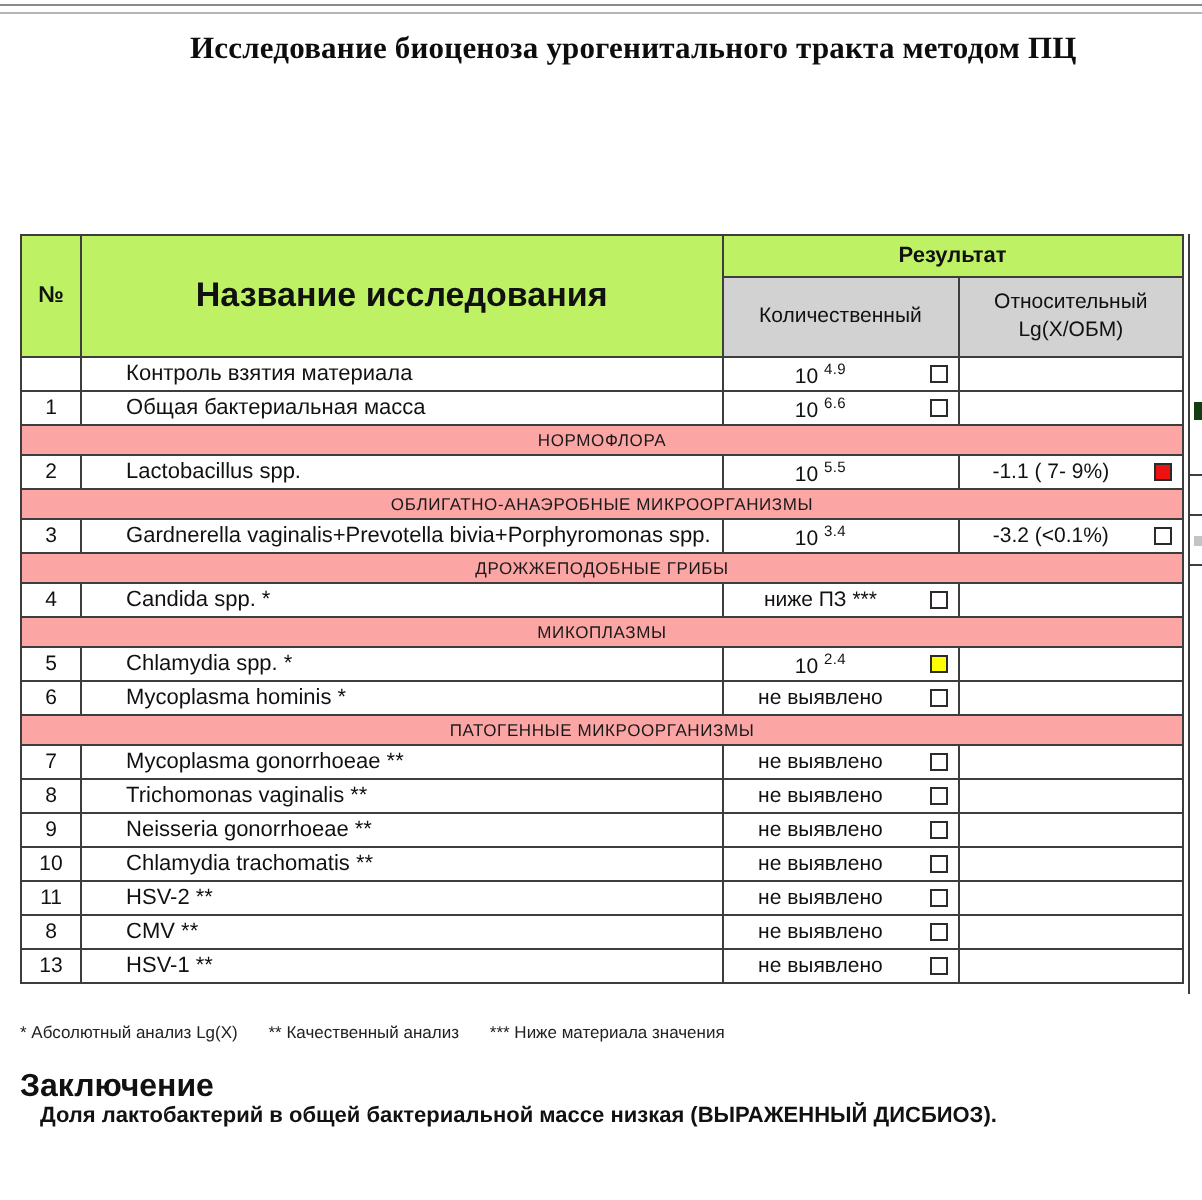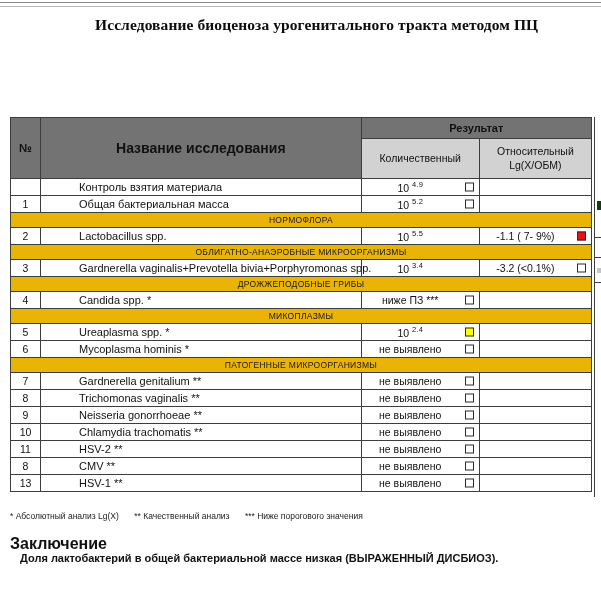--- a/index.html
+++ b/index.html
@@ -60,49 +60,49 @@
     padding: 0;
     vertical-align: middle;
   }
 
   .col-num      { width: 30px; }
   .col-name     { width: 320px; }
   .col-quant    { width: 118px; }
   .col-rel      { width: 112px; }
 
   th.hdr {
-    background: #737373;
+    background: #bef264;
     font-weight: bold;
     font-size: 11px;
     text-align: center;
     color: #111;
   }
   th.hdr-sub {
     background: #d2d2d2;
     font-weight: normal;
     font-size: 10.5px;
     text-align: center;
     color: #111;
     line-height: 1.25;
     padding: 3px 2px;
   }
   th.hdr-res { height: 20px; }
   th.hdr-num { height: 60px; font-size: 11.5px; }
-  th.hdr-name { height: 60px; font-size: 14px; }
+  th.hdr-name { height: 60px; font-size: 17px; }
 
   tr.data-row { height: 17px; }
 
   td.num-cell {
     text-align: center;
     font-size: 10.5px;
     color: #111;
   }
   td.name-cell {
     text-align: left;
-    padding-left: 38px;
+    padding-left: 22px;
     font-size: 11px;
     color: #111;
     white-space: nowrap;
   }
   td.quant-cell, td.rel-cell {
     position: relative;
     text-align: center;
     font-size: 10.5px;
     color: #111;
     padding-right: 20px;
@@ -110,21 +110,21 @@
   td.rel-cell.empty { padding-right: 0; }
 
   sup.exp {
     font-size: 7.5px;
     vertical-align: super;
     letter-spacing: 0.2px;
   }
 
   
   td.section-band {
-    background: #eab308;
+    background: #fca5a5;
     text-align: center;
     font-size: 8.5px;
     letter-spacing: 0.3px;
     height: 14px;
     color: #1a1a1a;
   }
 
   
   .marker {
     position: absolute;
@@ -228,21 +228,21 @@
   <tbody id="table-body">
       <tr class="data-row">
         <td class="num-cell"></td>
         <td class="name-cell">Контроль взятия материала</td>
         <td class="quant-cell">10 <sup class="exp">4.9</sup><span class="marker"></span></td>
         <td class="rel-cell empty"></td>
       </tr>
       <tr class="data-row">
         <td class="num-cell">1</td>
         <td class="name-cell">Общая бактериальная масса</td>
-        <td class="quant-cell">10 <sup class="exp">5.2</sup><span class="marker"></span></td>
+        <td class="quant-cell">10 <sup class="exp">6.6</sup><span class="marker"></span></td>
         <td class="rel-cell empty"></td>
       </tr>
       <tr>
         <td class="section-band" colspan="4">НОРМОФЛОРА</td>
       </tr>
       <tr class="data-row">
         <td class="num-cell">2</td>
         <td class="name-cell">Lactobacillus spp.</td>
         <td class="quant-cell">10 <sup class="exp">5.5</sup></td>
         <td class="rel-cell">-1.1 ( 7- 9%)<span class="marker red"></span></td>
@@ -263,36 +263,36 @@
         <td class="num-cell">4</td>
         <td class="name-cell">Candida spp. *</td>
         <td class="quant-cell">ниже ПЗ ***<span class="marker"></span></td>
         <td class="rel-cell empty"></td>
       </tr>
       <tr>
         <td class="section-band" colspan="4">МИКОПЛАЗМЫ</td>
       </tr>
       <tr class="data-row">
         <td class="num-cell">5</td>
-        <td class="name-cell">Ureaplasma spp. *</td>
+        <td class="name-cell">Chlamydia spp. *</td>
         <td class="quant-cell">10 <sup class="exp">2.4</sup><span class="marker yellow"></span></td>
         <td class="rel-cell empty"></td>
       </tr>
       <tr class="data-row">
         <td class="num-cell">6</td>
         <td class="name-cell">Mycoplasma hominis *</td>
         <td class="quant-cell">не выявлено<span class="marker"></span></td>
         <td class="rel-cell empty"></td>
       </tr>
       <tr>
         <td class="section-band" colspan="4">ПАТОГЕННЫЕ МИКРООРГАНИЗМЫ</td>
       </tr>
       <tr class="data-row">
         <td class="num-cell">7</td>
-        <td class="name-cell">Gardnerella genitalium **</td>
+        <td class="name-cell">Mycoplasma gonorrhoeae **</td>
         <td class="quant-cell">не выявлено<span class="marker"></span></td>
         <td class="rel-cell empty"></td>
       </tr>
       <tr class="data-row">
         <td class="num-cell">8</td>
         <td class="name-cell">Trichomonas vaginalis **</td>
         <td class="quant-cell">не выявлено<span class="marker"></span></td>
         <td class="rel-cell empty"></td>
       </tr>
       <tr class="data-row">
@@ -332,17 +332,17 @@
   <div class="edge-chip green"></div>
   <div class="edge-chip gray"></div>
   <div class="edge-line" style="top:120px"></div>
   <div class="edge-line" style="top:140px"></div>
   <div class="edge-line" style="top:165px"></div>
 </div>
 
 <div class="footnotes">
   <span class="fn">*  Абсолютный анализ Lg(X)</span>
   <span class="fn">**  Качественный анализ</span>
-  <span class="fn">***  Ниже порогового значения</span>
+  <span class="fn">***  Ниже материала значения</span>
 </div>
 
 <div class="concl-title">Заключение</div>
 <div class="concl-text">Доля лактобактерий в общей бактериальной массе низкая (ВЫРАЖЕННЫЙ ДИСБИОЗ).</div>
 
 </body></html>

